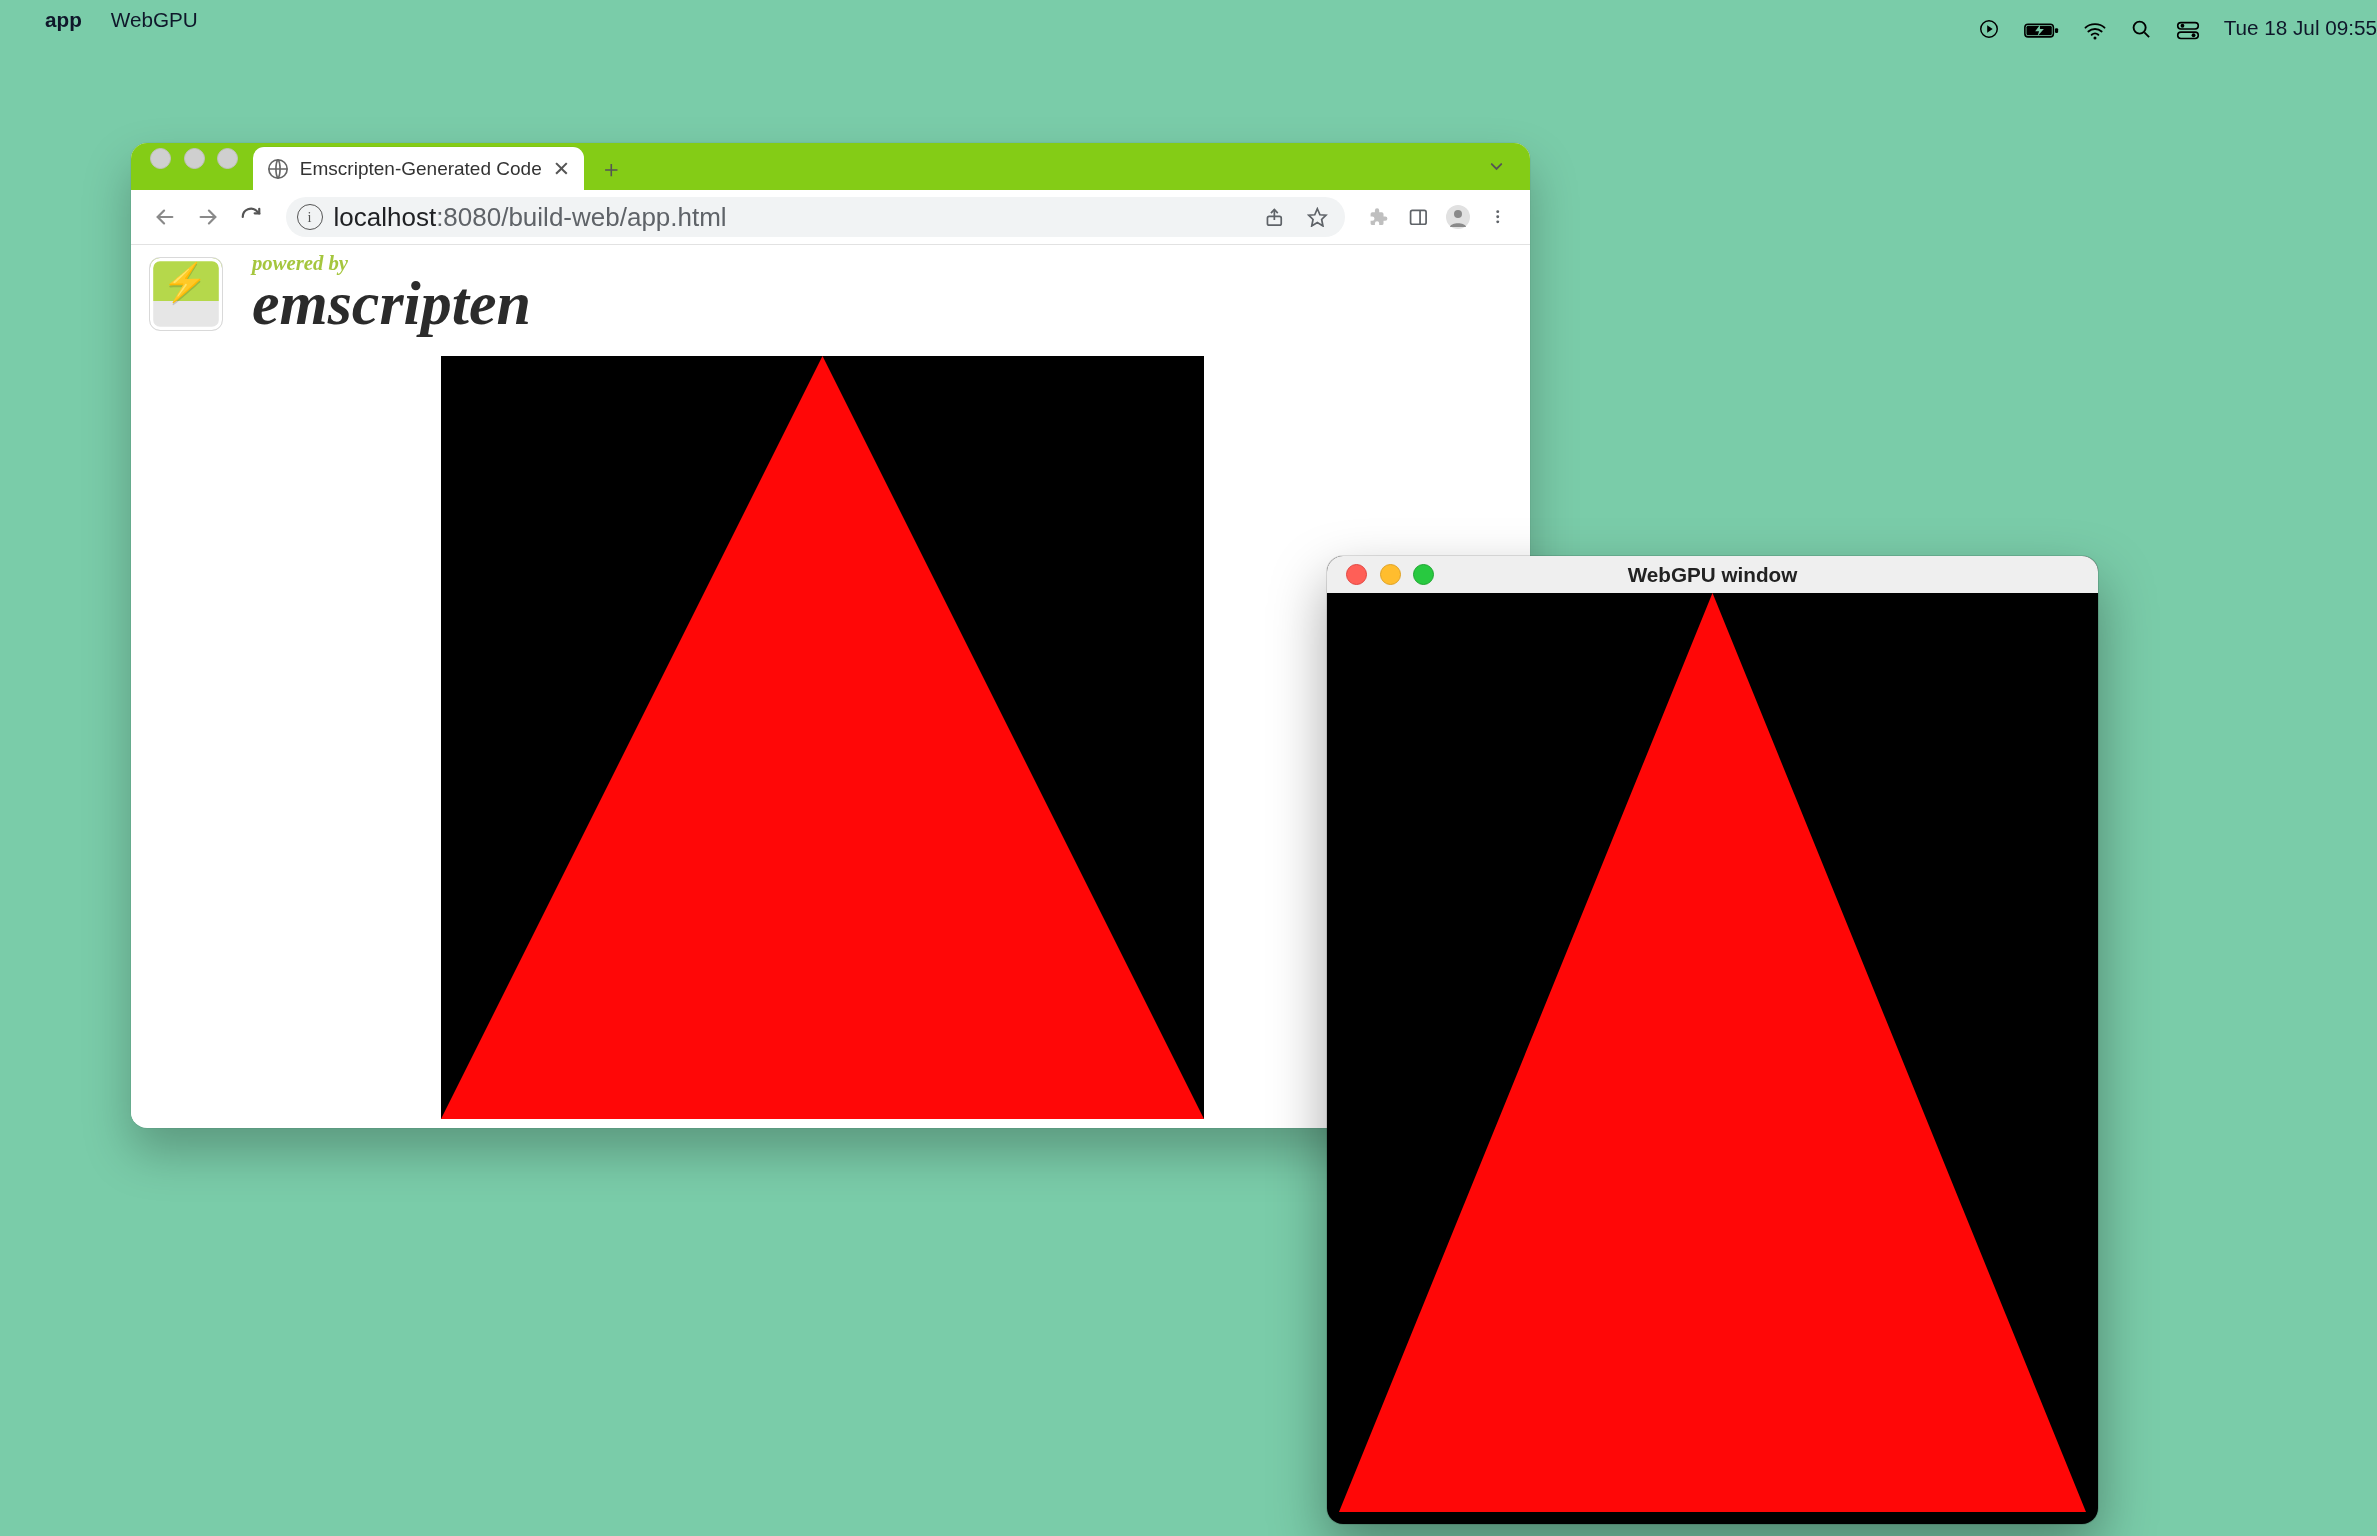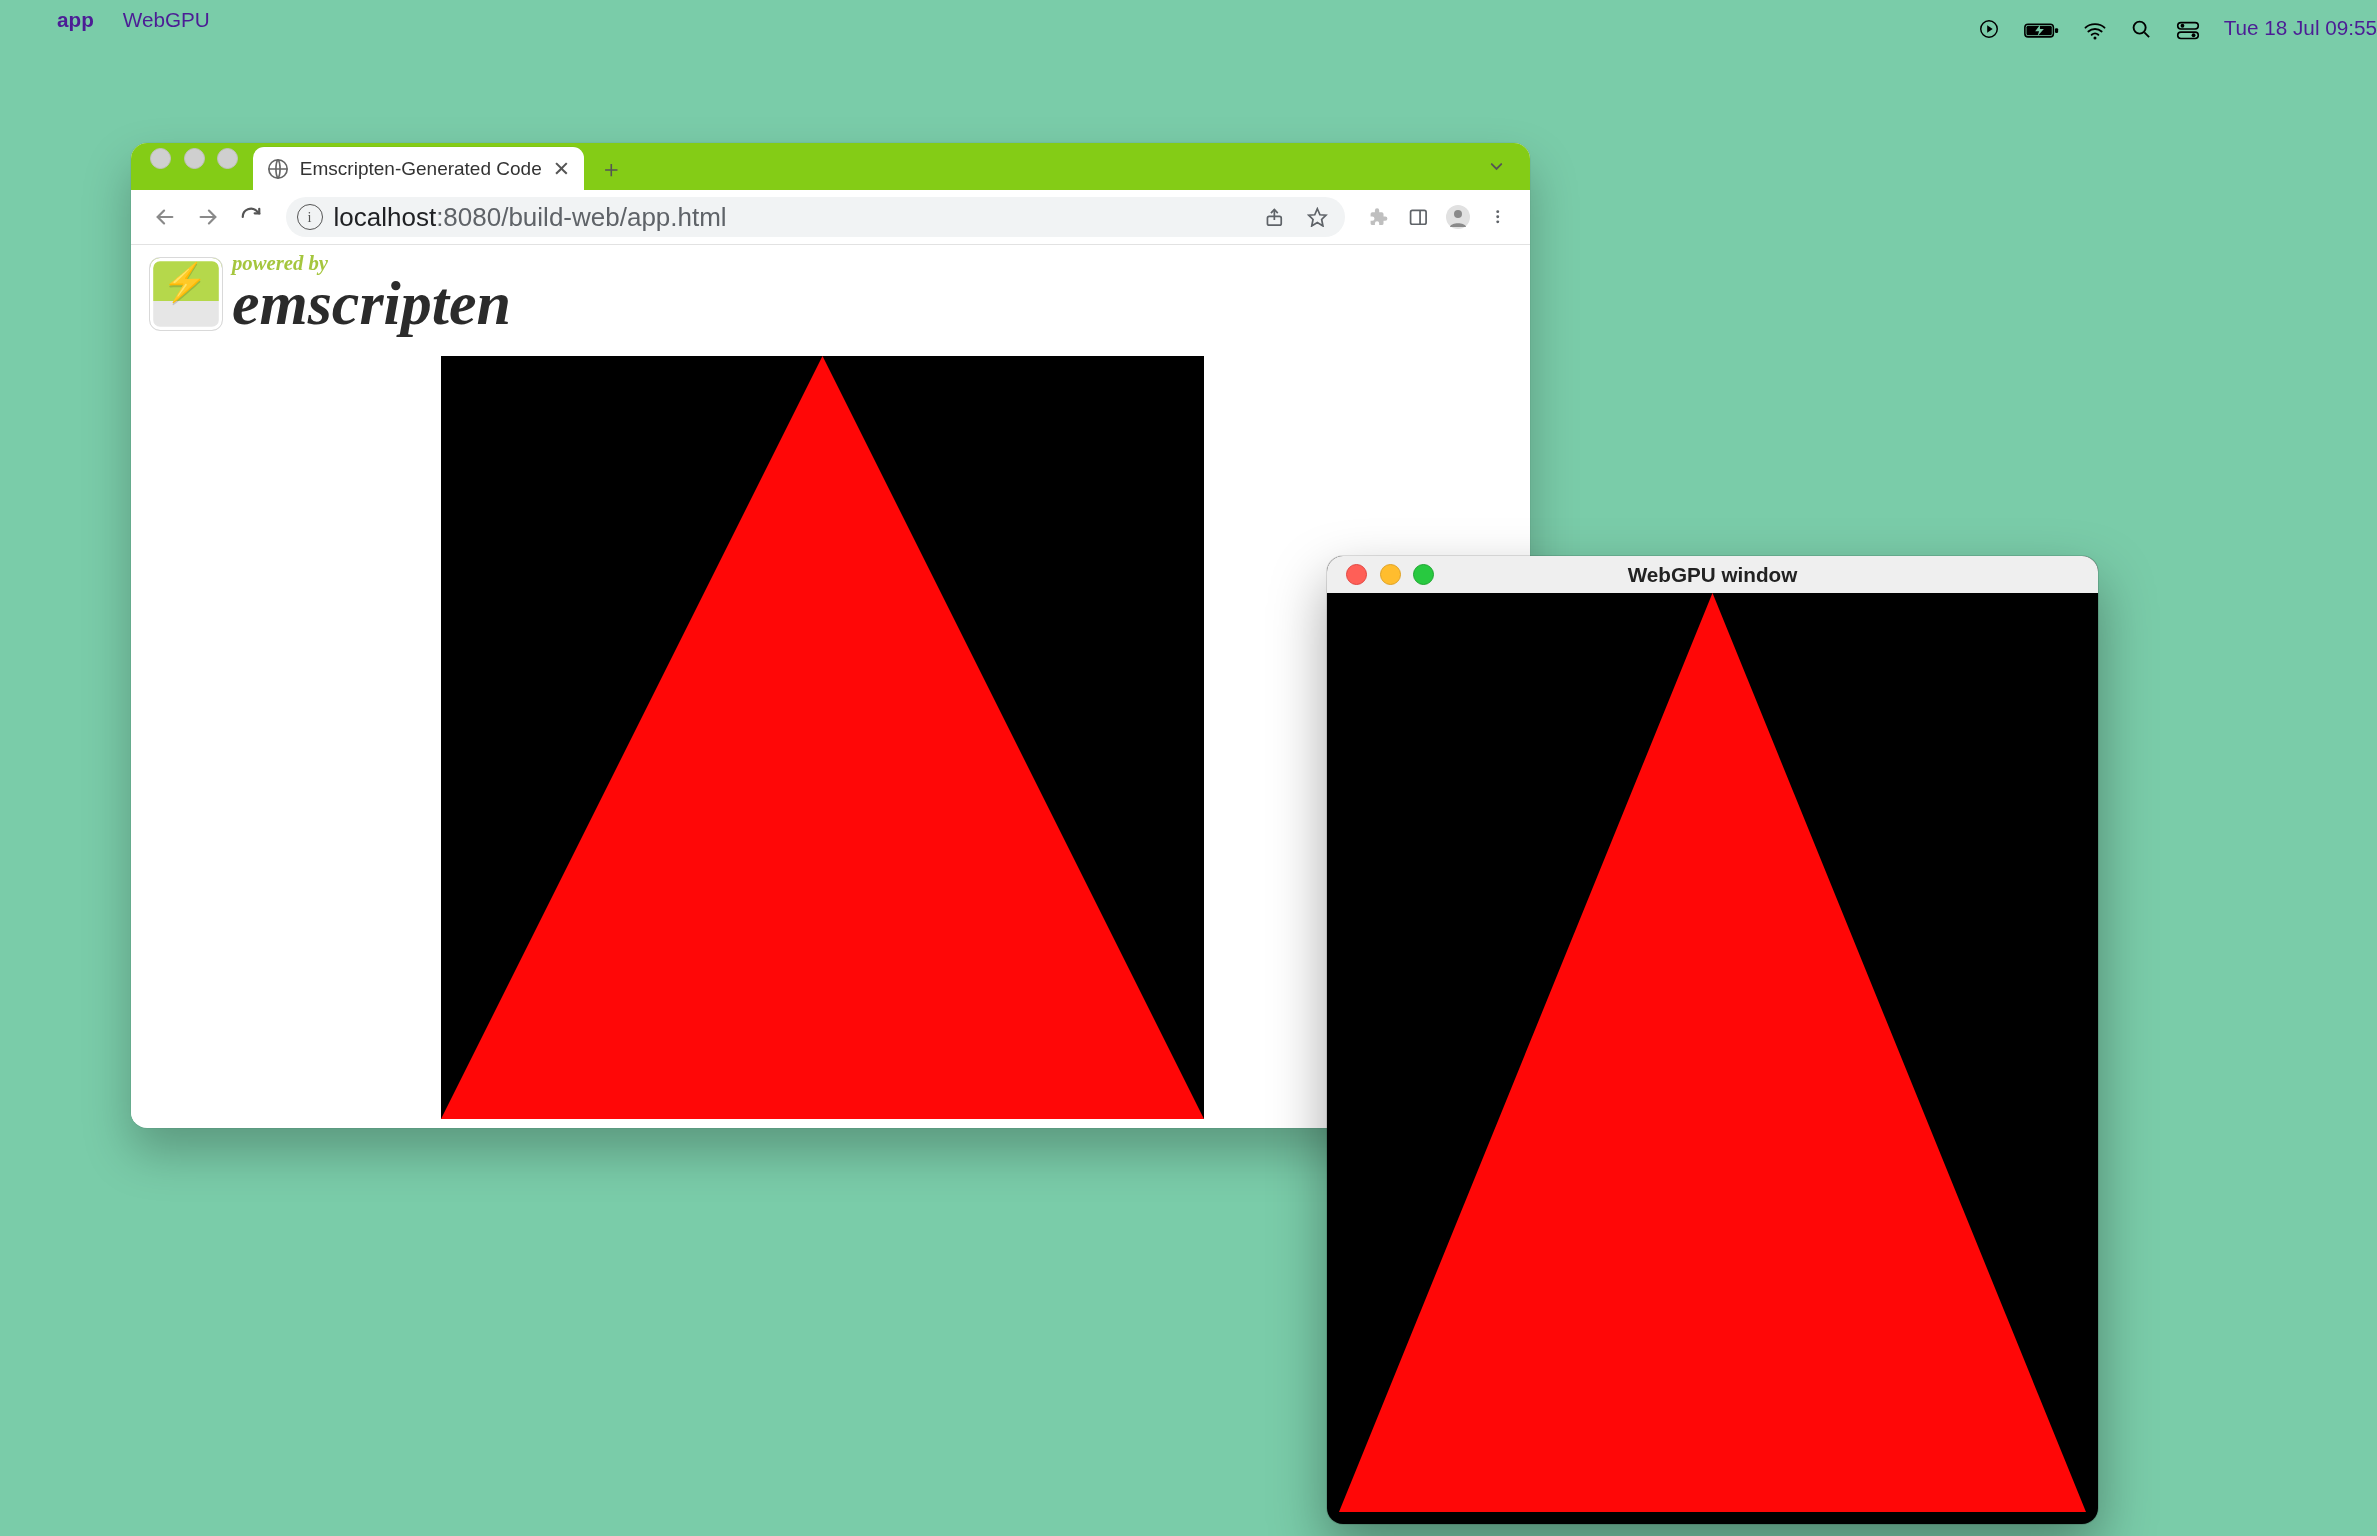--- a/index.html
+++ b/index.html
@@ -1,18 +1,18 @@
 <!DOCTYPE html>
 <html style="font-size:12.7px"><head>
 <meta charset="utf-8">
 <style>
   html,body{margin:0;padding:0;width:2377px;height:1537px;font-family:-apple-system,BlinkMacSystemFont,"Helvetica Neue",Arial,sans-serif;overflow:hidden;}
   body{background:#7ACCA9;}
   
-  .menubar{position:absolute;top:0;left:0;right:0;height:40px;background:#7ACCA9;display:flex;align-items:center;padding:0 28px;font-size:20.7px;color:#4c1d95;font-weight:500;}
+  .menubar{position:absolute;top:0;left:0;right:0;height:40px;background:#7ACCA9;display:flex;align-items:center;padding:0 16px;font-size:20.7px;color:#0f172a;font-weight:500;}
   .menubar .left{display:flex;align-items:center;gap:29px;}
   .menubar .right{position:absolute;right:0;top:0;height:40px;display:flex;align-items:flex-end;gap:24px;}
   .apple-logo{font-size:24px;line-height:1;}
   .menu-item{cursor:default;}
   .bold{font-weight:700;}
   .status-icon{display:inline-flex;align-items:center;justify-content:center;}
   
   .browser{position:absolute;left:131px;top:143px;width:1399px;height:985px;background:#fff;border-radius:16px;box-shadow:0 24px 48px rgba(0,0,0,.25),0 0 0 0.8px rgba(0,0,0,.05);overflow:hidden;}
   .browser-tabbar{height:47px;background:#84cc16;display:flex;align-items:flex-end;padding:0 8px;position:relative;}
   .traffic{display:flex;gap:12.7px;align-items:center;padding:0 11px 8px 11px;height:100%;}
@@ -28,21 +28,21 @@
   .nav-btn.enabled{color:#555;}
   .omnibox{flex:1;height:40px;background:#f1f3f4;border-radius:20px;display:flex;align-items:center;padding:0 11px;gap:11px;margin:0 9.5px;}
   .omnibox .info{width:24px;height:24px;border:1.6px solid #555;border-radius:50%;display:flex;align-items:center;justify-content:center;font-size:14.3px;color:#555;font-family:Georgia,serif;flex-shrink:0;}
   .url{font-size:26px;color:#202124;white-space:nowrap;}
   .url .path{color:#5f6368;}
   .tool-icon{width:32px;height:32px;display:flex;align-items:center;justify-content:center;color:#5f6368;}
   .content{position:relative;background:#fff;height:calc(100% - 108px);}
   .ems-badge{position:absolute;left:17.5px;top:8px;display:flex;align-items:center;gap:9.5px;}
   .ems-icon{width:72px;height:72px;border-radius:11px;background:linear-gradient(#b5d84b 0 60%,#e6e6e6 60% 100%);border:1.6px solid #d9d9d9;box-shadow:inset 0 0 0 3.2px #fff;display:flex;align-items:flex-start;justify-content:center;}
   .ems-bolt{color:#fff;font-size:37px;margin-top:3.2px;text-shadow:0 1.6px 0 rgba(0,0,0,.15);}
-  .ems-text{display:flex;flex-direction:column;line-height:1;}
+  .ems-text{display:flex;flex-direction:column;line-height:1;margin-left:20px;}
   .ems-powered{font-family:Georgia,"Times New Roman",serif;font-style:italic;color:#a5c63e;font-size:20.7px;font-weight:700;margin-bottom:-1.6px;text-shadow:-1.6px 0 #fff,1.6px 0 #fff,0 -1.6px #fff,0 1.6px #fff;}
   .ems-name{font-family:Georgia,"Times New Roman",serif;font-style:italic;font-weight:900;color:#2b2b2b;font-size:62px;text-shadow:-2.4px 0 #fff,2.4px 0 #fff,0 -2.4px #fff,0 2.4px #fff,-2.4px -2.4px #fff,2.4px 2.4px #fff,-2.4px 2.4px #fff,2.4px -2.4px #fff;}
   .canvas1{position:absolute;left:310px;top:111px;width:763px;height:763px;background:#000;overflow:hidden;}
   
   .native{position:absolute;left:1327px;top:556px;width:771px;height:968px;background:#000;border-radius:16px;box-shadow:0 24px 56px rgba(0,0,0,.35),0 0 0 0.8px rgba(0,0,0,.15);overflow:hidden;}
   .titlebar{height:37px;background:#efefef;display:flex;align-items:center;position:relative;}
   .titlebar .traffic2{display:flex;gap:12.7px;padding-left:19px;}
   .t-red{width:19px;height:19px;border-radius:50%;background:#ff5f57;border:0.8px solid #e14640;}
   .t-yel{width:19px;height:19px;border-radius:50%;background:#ffbd2e;border:0.8px solid #dfa123;}
   .t-grn{width:19px;height:19px;border-radius:50%;background:#28c940;border:0.8px solid #1fa531;}

